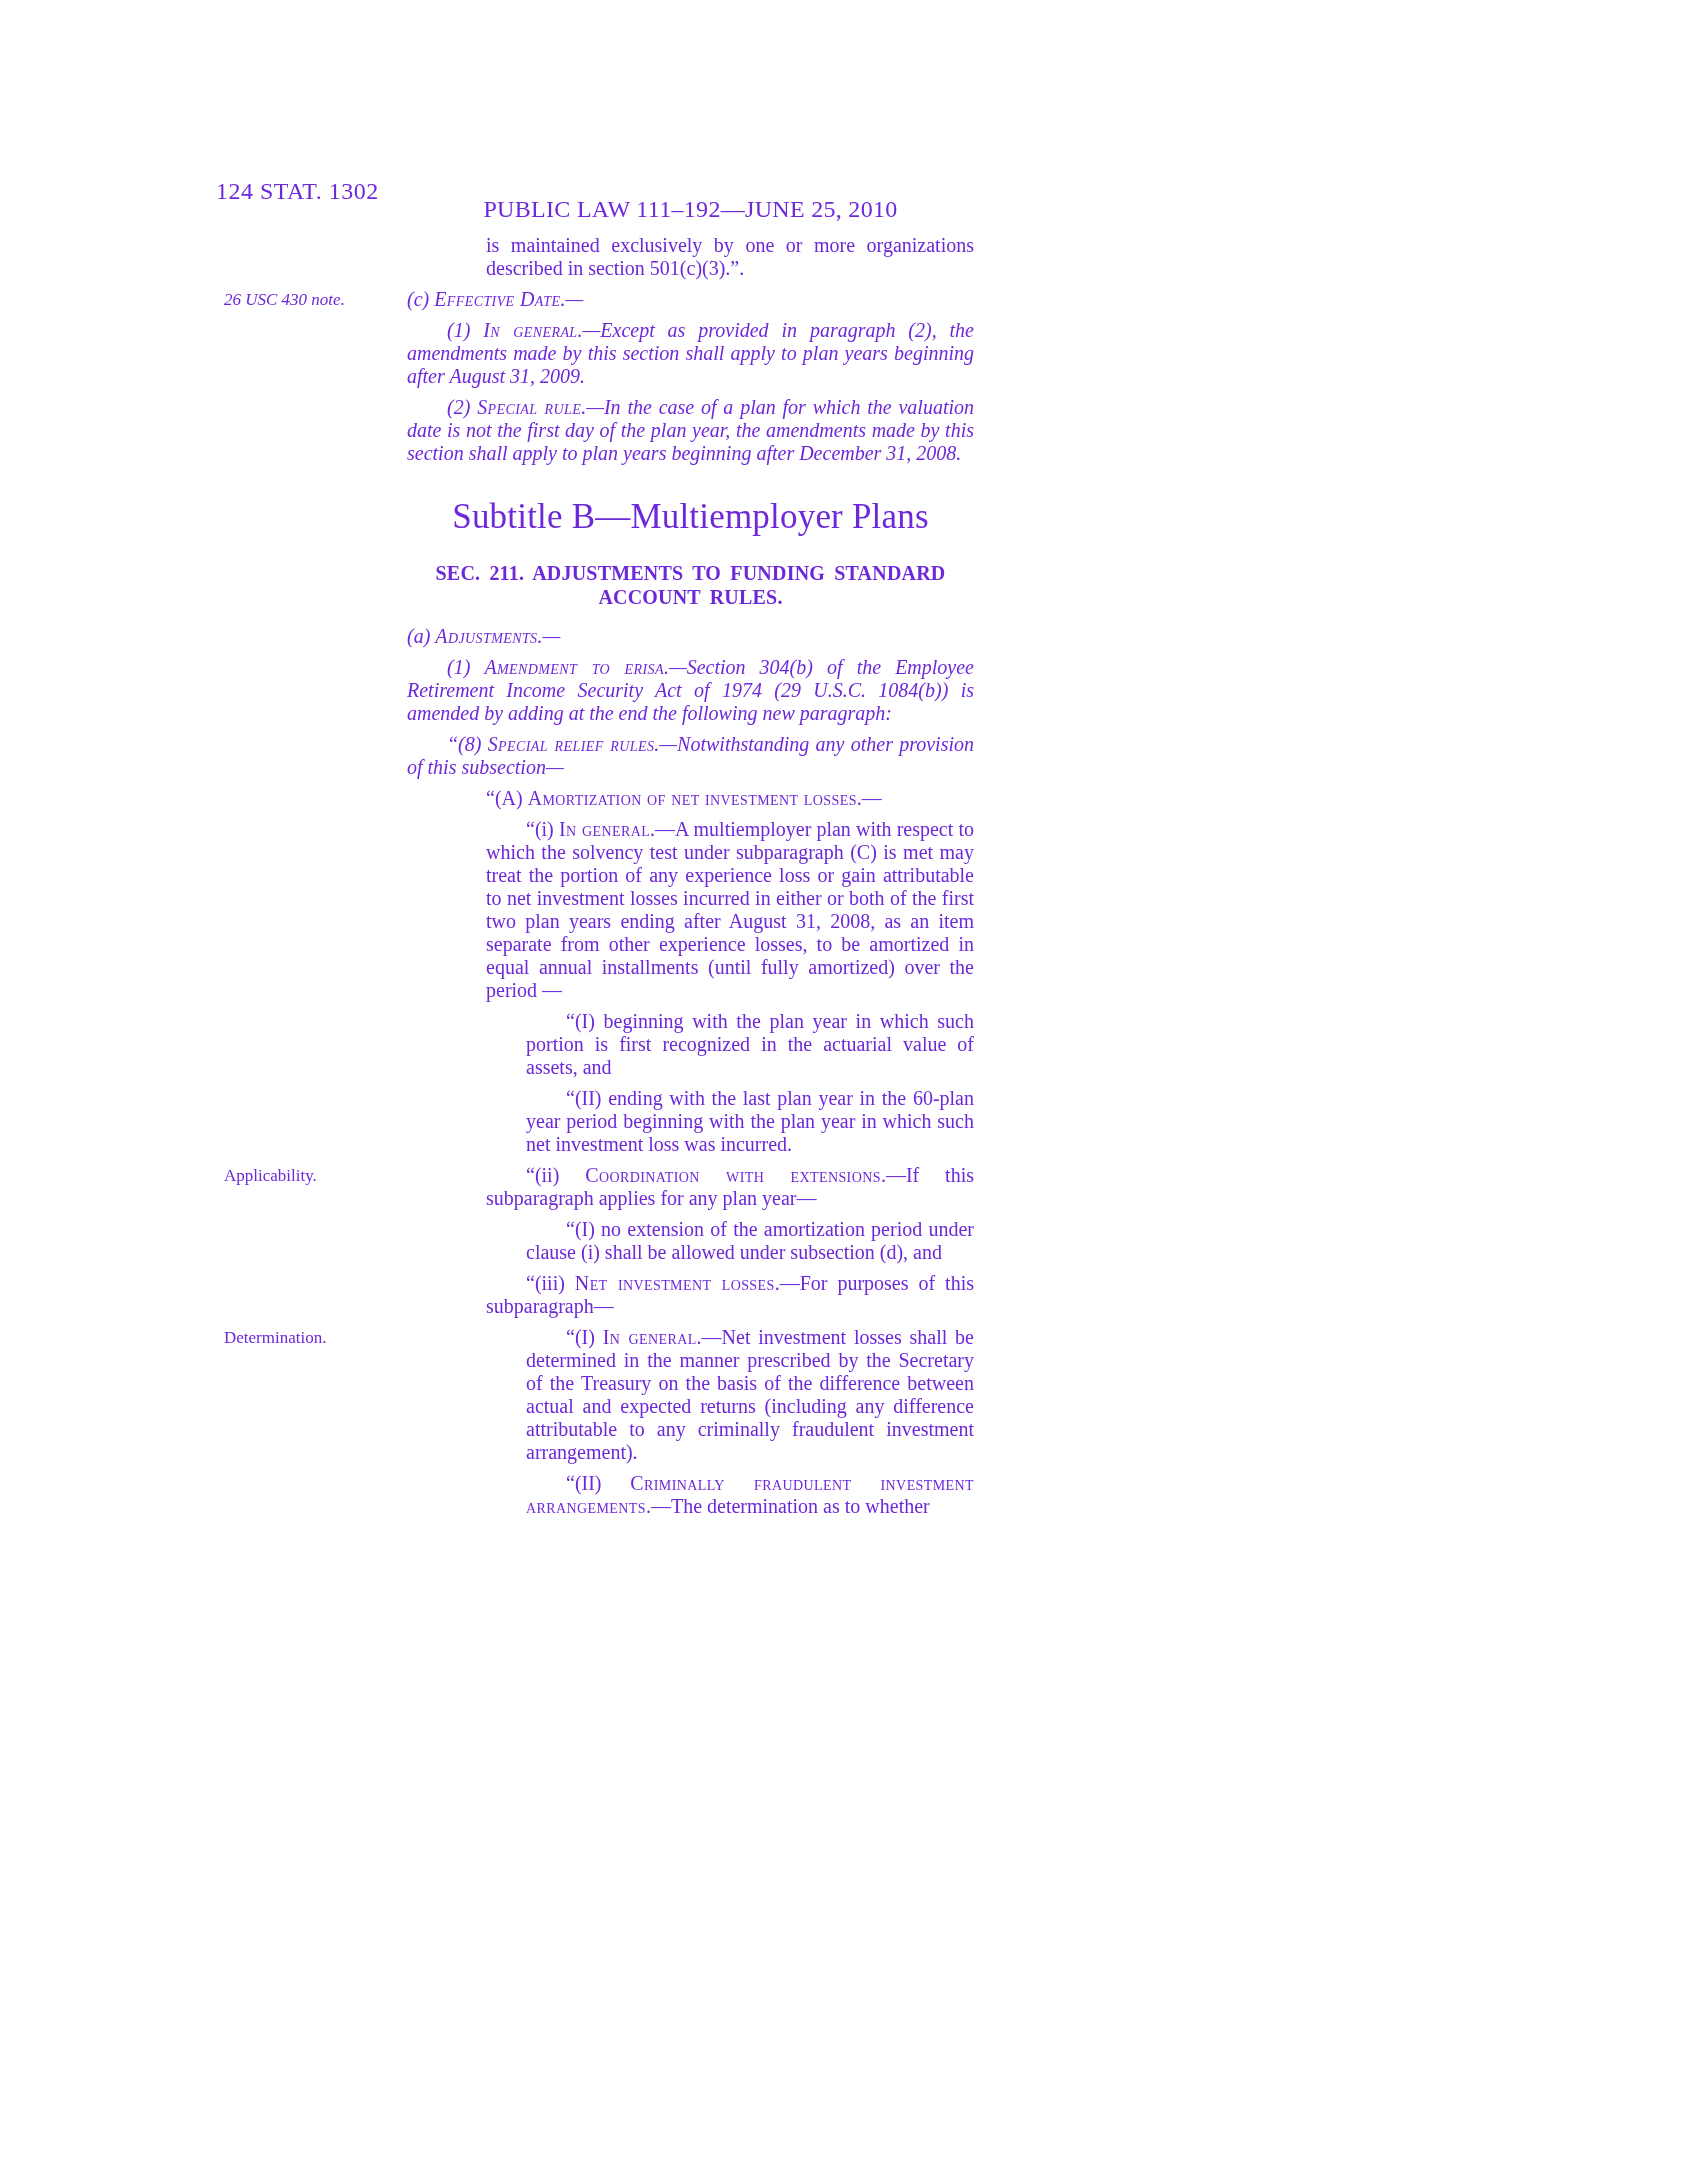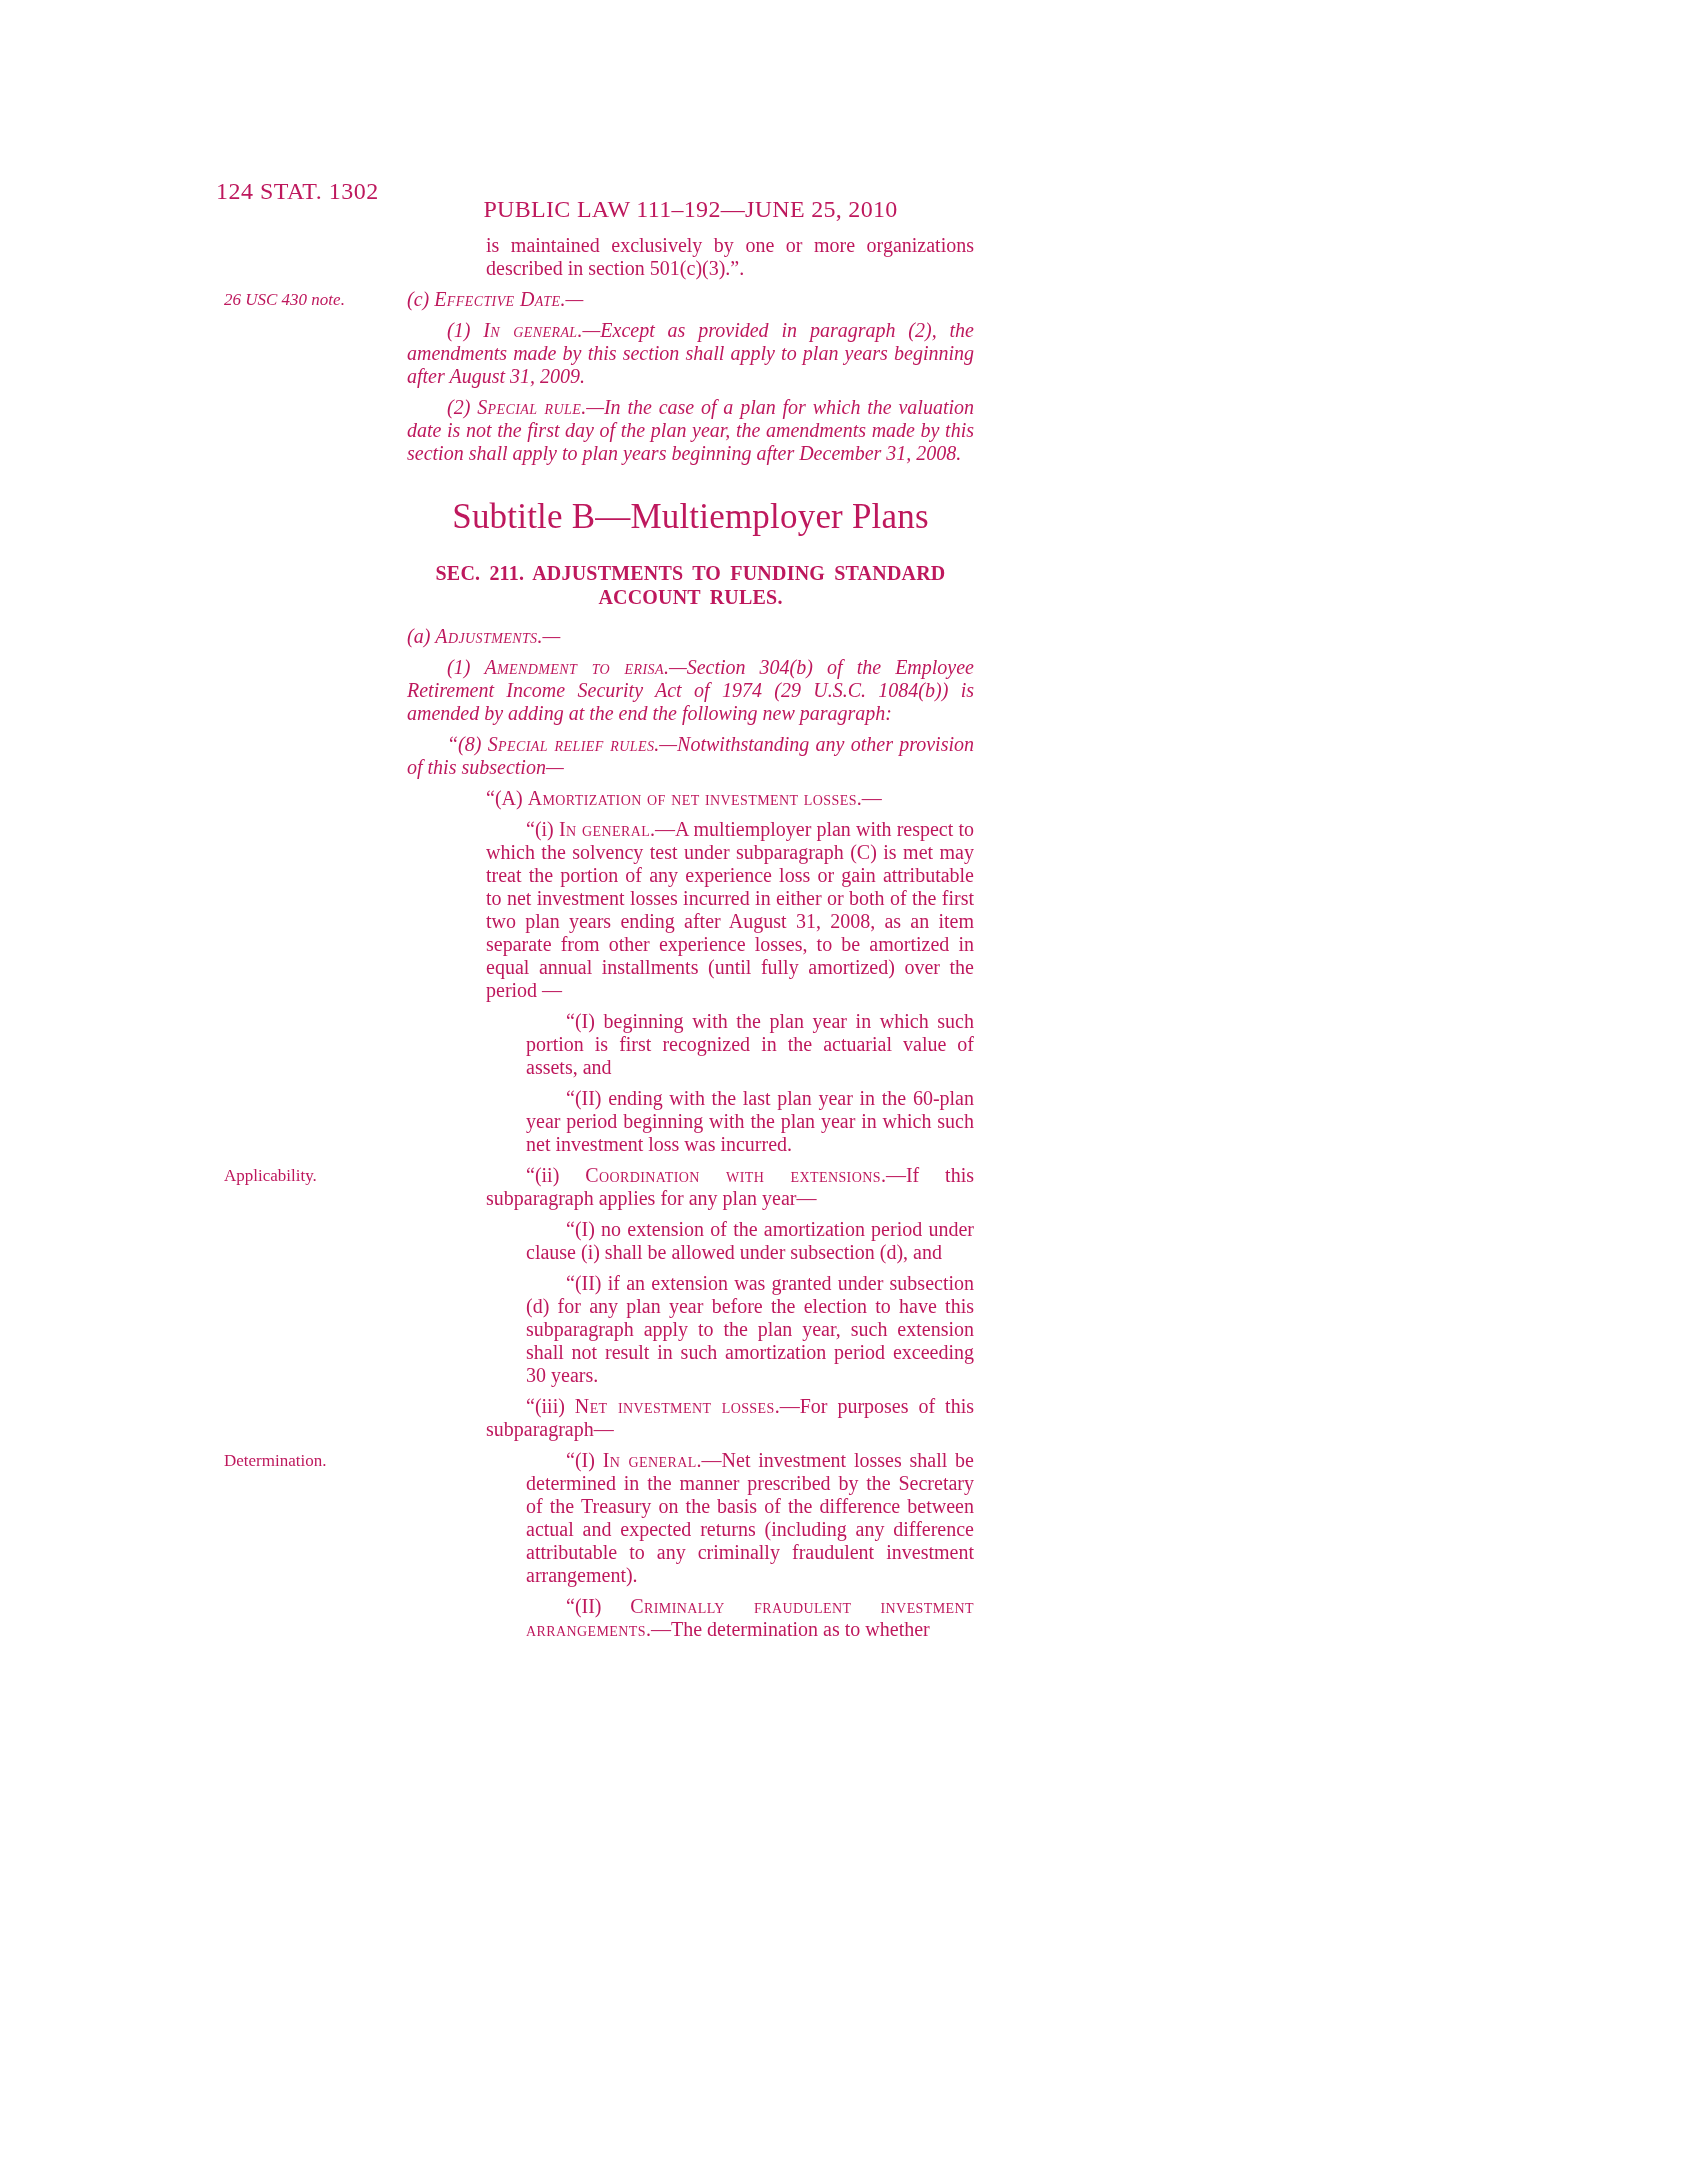--- a/index.html
+++ b/index.html
@@ -2,21 +2,21 @@
 <html><head>
 <meta charset="utf-8">
 <style>
   html, body { margin: 0; padding: 0; background: #e8e8e8; }
   .page {
     position: relative;
     width: 1683px;
     height: 2178px;
     background: #ffffff;
     font-family: "Liberation Serif", serif;
-    color: #be185d;
+    color: #6d28d9;
     overflow: hidden;
     margin: 0 auto;
   }
   .header { position: absolute; top: 178px; left: 216px; right: 216px; height: 30px; }
   .stat-number {
     position: absolute; left: 0; top: 0;
     font-size: 24px; letter-spacing: 0.5px; white-space: nowrap;
   }
   .law-title {
     position: absolute; left: 183px; width: 583px; top: 18px;
@@ -66,20 +66,19 @@
     <div id="part2">
         <p class="para ind0"><span>(a) </span><span class="sc">Adjustments</span><span>.—</span></p>
         <p class="para ind0 fli"><span>(1) </span><span class="sc">Amendment to erisa</span><span>.—Section 304(b) of the Employee Retirement Income Security Act of 1974 (29 U.S.C. 1084(b)) is amended by adding at the end the following new paragraph:</span></p>
         <p class="para ind0 fli"><span>“(8) </span><span class="sc">Special relief rules</span><span>.—Notwithstanding any other provision of this subsection—</span></p>
         <p class="para ind2"><span>“(A) </span><span class="sc">Amortization of net investment losses</span><span>.—</span></p>
         <p class="para ind2 fli"><span>“(i) </span><span class="sc">In general</span><span>.—A multiemployer plan with respect to which the solvency test under subparagraph (C) is met may treat the portion of any experience loss or gain attributable to net investment losses incurred in either or both of the first two plan years ending after August 31, 2008, as an item separate from other experience losses, to be amortized in equal annual installments (until fully amortized) over the period —</span></p>
         <p class="para ind3 fli"><span>“(I) beginning with the plan year in which such portion is first recognized in the actuarial value of assets, and</span></p>
         <p class="para ind3 fli"><span>“(II) ending with the last plan year in the 60-plan year period beginning with the plan year in which such net investment loss was incurred.</span></p>
         <p class="para ind2 fli"><span class="margin-note">Applicability.</span><span>“(ii) </span><span class="sc">Coordination with extensions</span><span>.—If this subparagraph applies for any plan year—</span></p>
         <p class="para ind3 fli"><span>“(I) no extension of the amortization period under clause (i) shall be allowed under subsection (d), and</span></p>
-        <p class="para ind3 fli"><span>“(II) if an extension was granted under subsection (d) for any plan year before the election to have this subparagraph apply to the plan year, such extension shall not result in such amortization period exceeding 30 years.</span></p>
         <p class="para ind2 fli"><span>“(iii) </span><span class="sc">Net investment losses</span><span>.—For purposes of this subparagraph—</span></p>
         <p class="para ind3 fli"><span class="margin-note">Determination.</span><span>“(I) </span><span class="sc">In general</span><span>.—Net investment losses shall be determined in the manner prescribed by the Secretary of the Treasury on the basis of the difference between actual and expected returns (including any difference attributable to any criminally fraudulent investment arrangement).</span></p>
         <p class="para ind3 fli"><span>“(II) </span><span class="sc">Criminally fraudulent investment arrangements</span><span>.—The determination as to whether</span></p>
       </div>
   </div>
 </div>
 
 
 </body></html>

